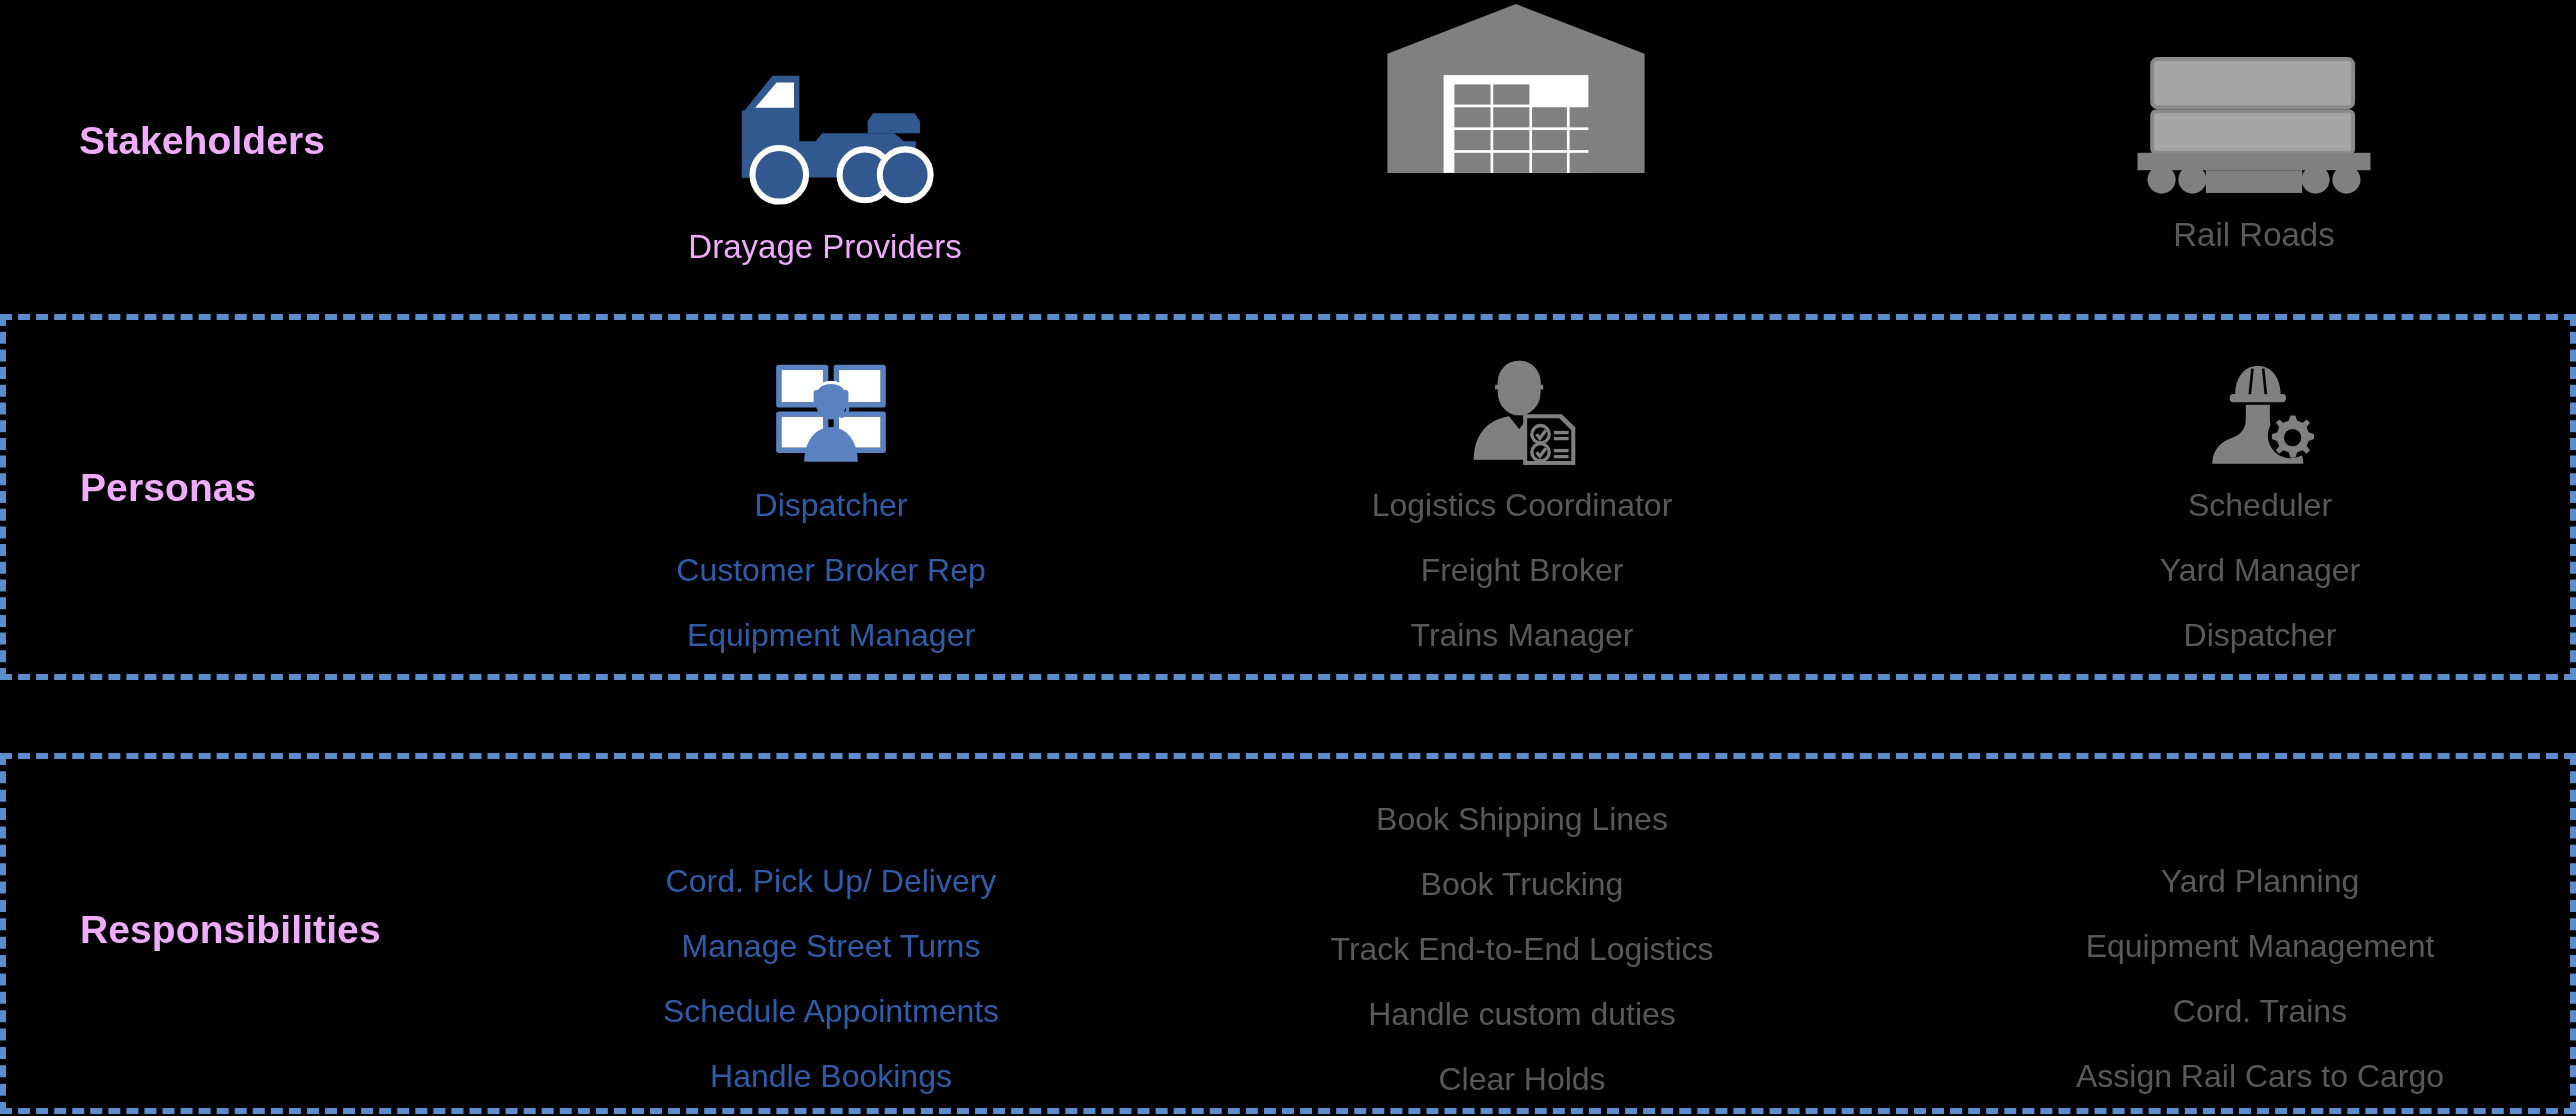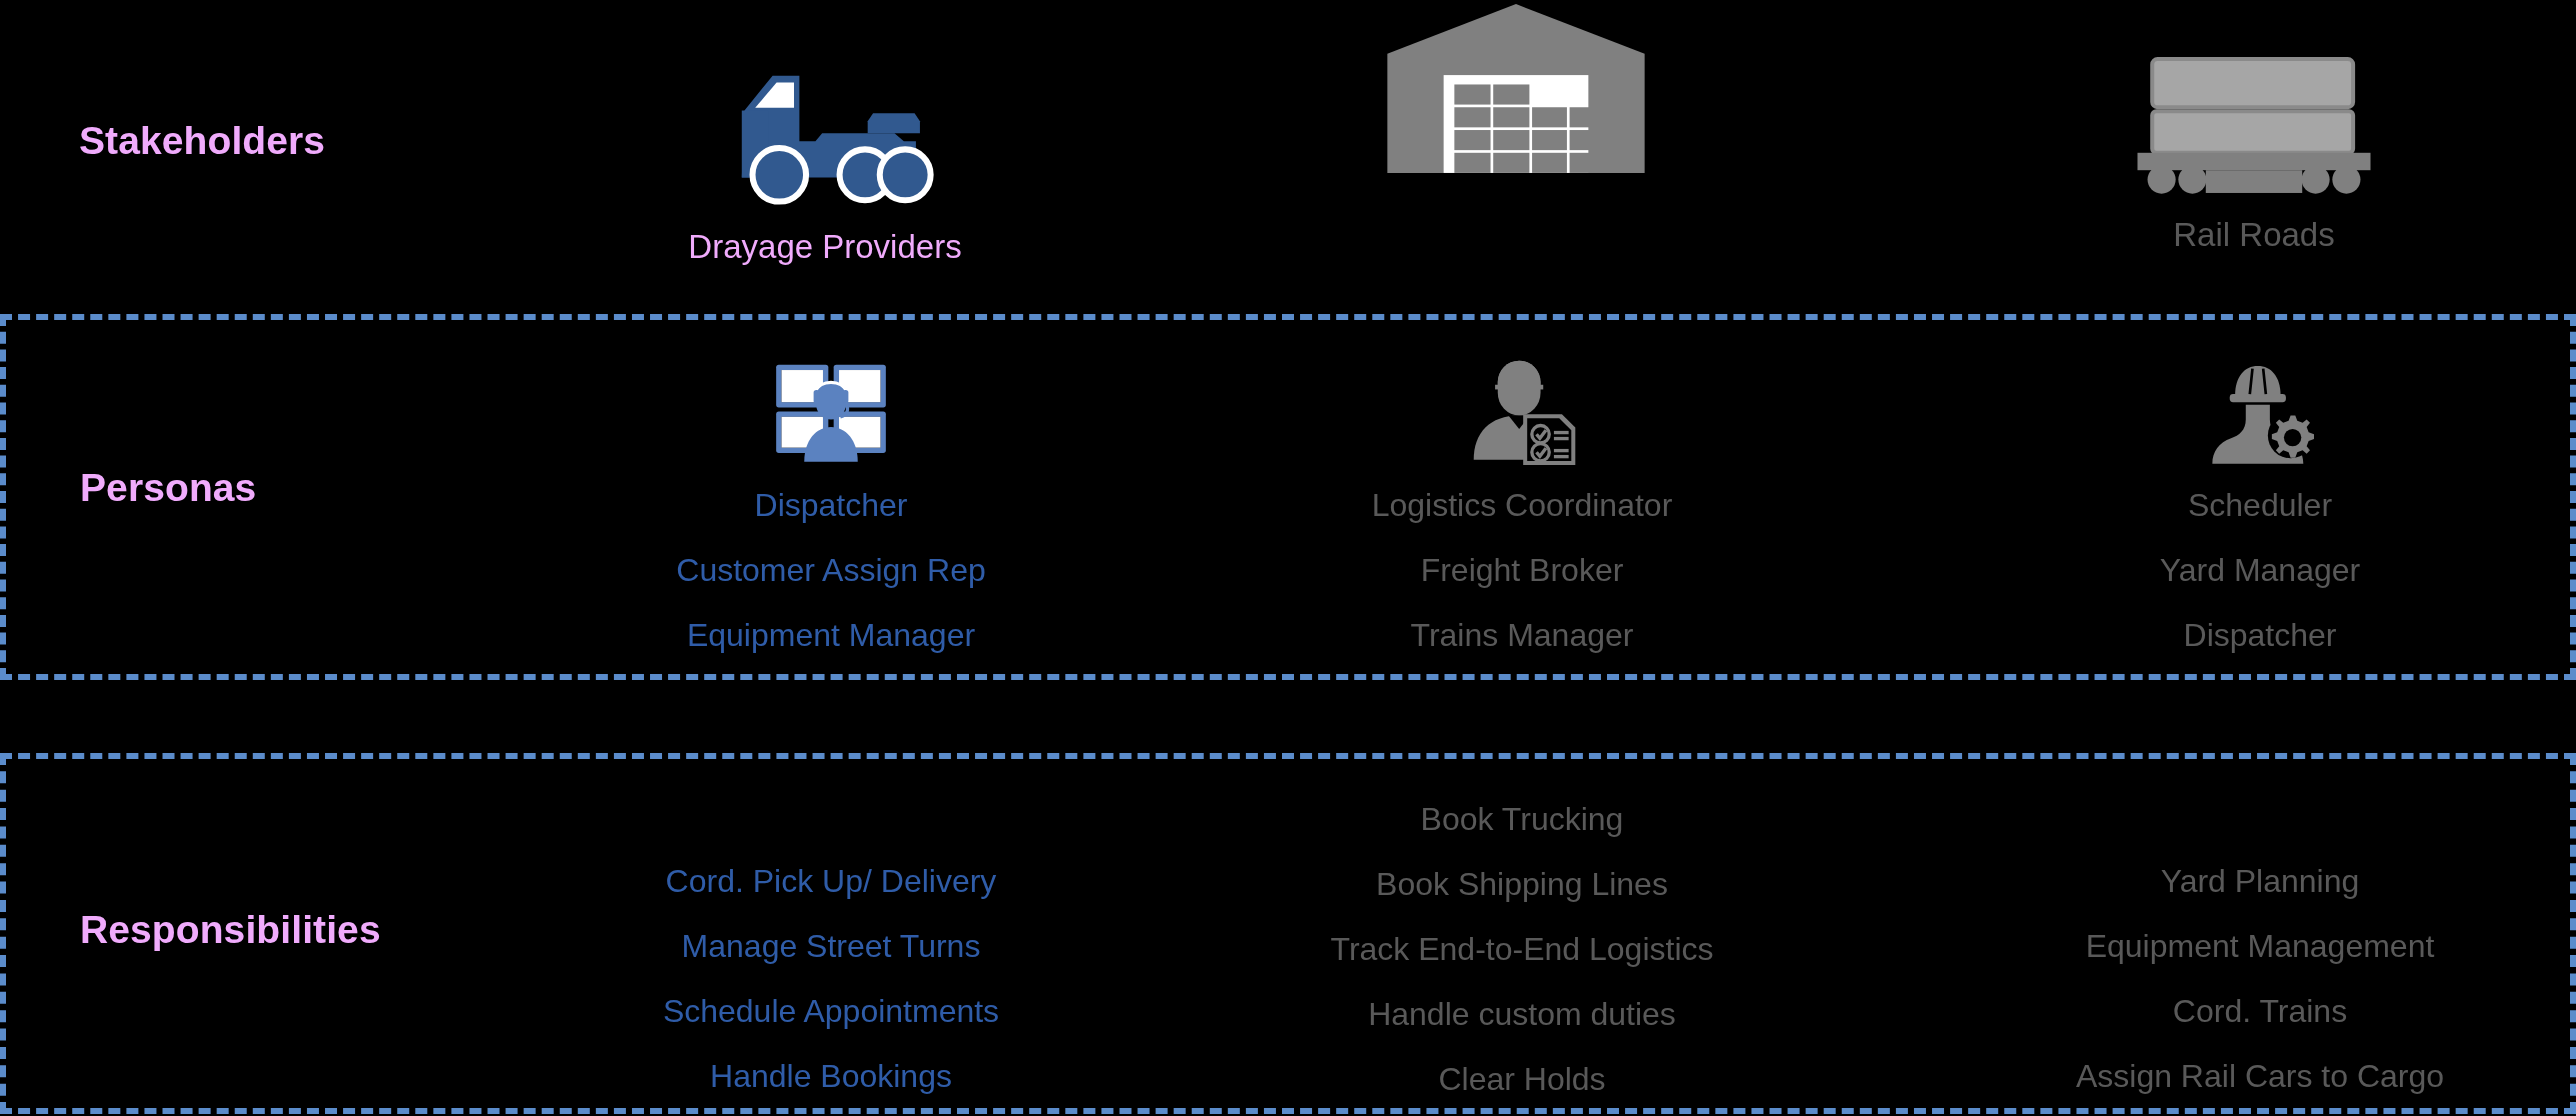--- a/index.html
+++ b/index.html
@@ -157,21 +157,21 @@
           <path d="M100 36 a22 22 0 0 1 22 22 v12 a22 22 0 0 1 -44 0 v-12 a22 22 0 0 1 22 -22 Z" fill="#5b82c0"></path>
           <path d="M60 155 c0 -32 18 -52 40 -52 c22 0 40 20 40 52 Z" fill="#5b82c0"></path>
           <path d="M76 50 a26 22 0 0 1 48 0" fill="none" stroke="#ffffff" stroke-width="5"></path>
           <rect x="74" y="48" width="9" height="20" rx="4" fill="#5b82c0"></rect>
           <rect x="117" y="48" width="9" height="20" rx="4" fill="#5b82c0"></rect>
           <path d="M122 66 q8 18 -8 22" fill="none" stroke="#5b82c0" stroke-width="5"></path>
         </svg>
       </div>
       <div class="list">
         <div class="list-item">Dispatcher</div>
-        <div class="list-item">Customer Assign Rep</div>
+        <div class="list-item">Customer Broker Rep</div>
         <div class="list-item">Equipment Manager</div>
       </div>
     </div>
 
     <div class="col col-2">
       <div class="pa-icon">
         <svg width="127" height="107" viewBox="0 0 190 160">
           <path d="M58 36 a32 32 0 0 1 64 0 v16 a32 34 0 0 1 -64 0 Z" fill="#808080"></path>
           <path d="M58 36 a32 32 0 0 1 64 0 v6 h-64 Z" fill="#808080"></path>
           <rect x="54" y="40" width="72" height="7" fill="#808080"></rect>
@@ -227,22 +227,22 @@
         <div class="list-item">Cord. Pick Up/ Delivery</div>
         <div class="list-item">Manage Street Turns</div>
         <div class="list-item">Schedule Appointments</div>
         <div class="list-item">Handle Bookings</div>
       </div>
     </div>
 
     <div class="col col-2">
       <div class="spacer-resp-2"></div>
       <div class="list resp-list">
+        <div class="list-item">Book Shipping Lines</div>
         <div class="list-item">Book Trucking</div>
-        <div class="list-item">Book Shipping Lines</div>
         <div class="list-item">Track End-to-End Logistics</div>
         <div class="list-item">Handle custom duties</div>
         <div class="list-item">Clear Holds</div>
       </div>
     </div>
 
     <div class="col col-3">
       <div class="spacer-resp-3"></div>
       <div class="list resp-list">
         <div class="list-item">Yard Planning</div>

